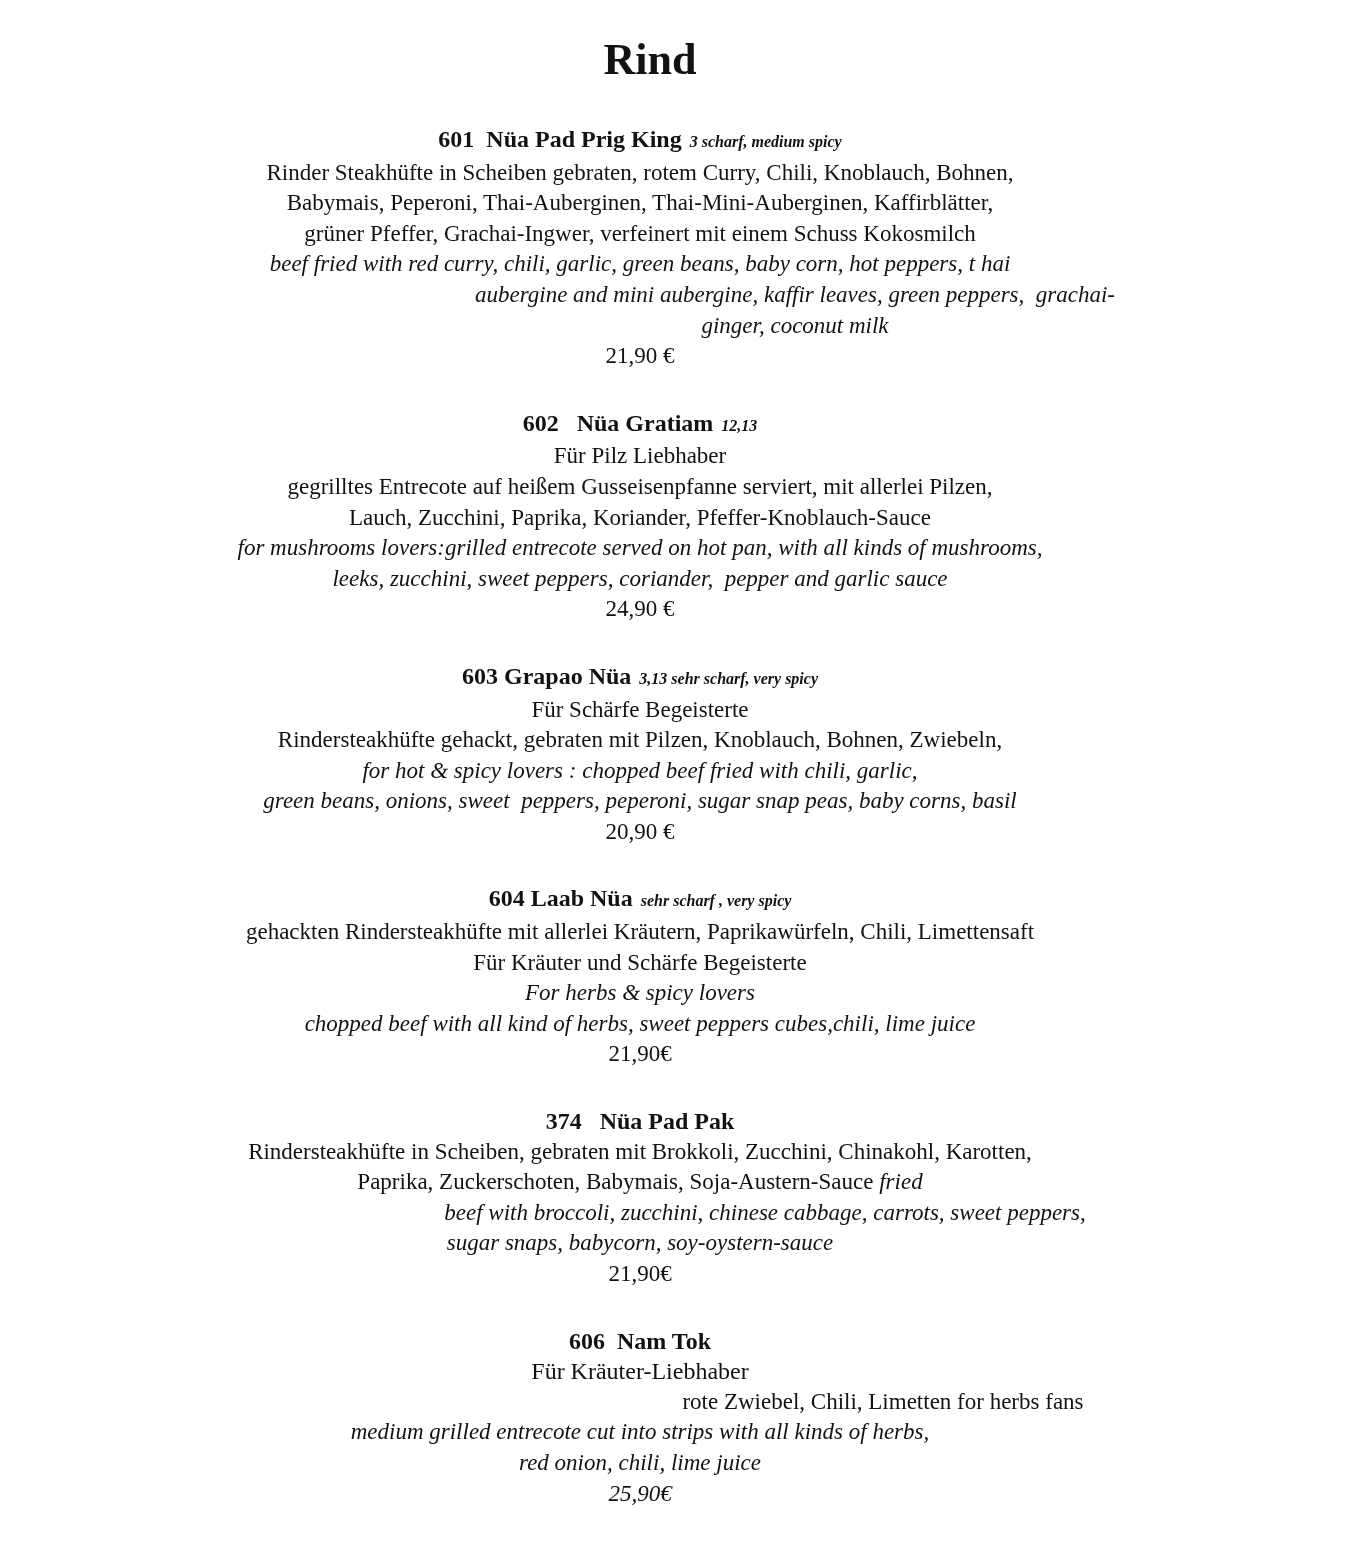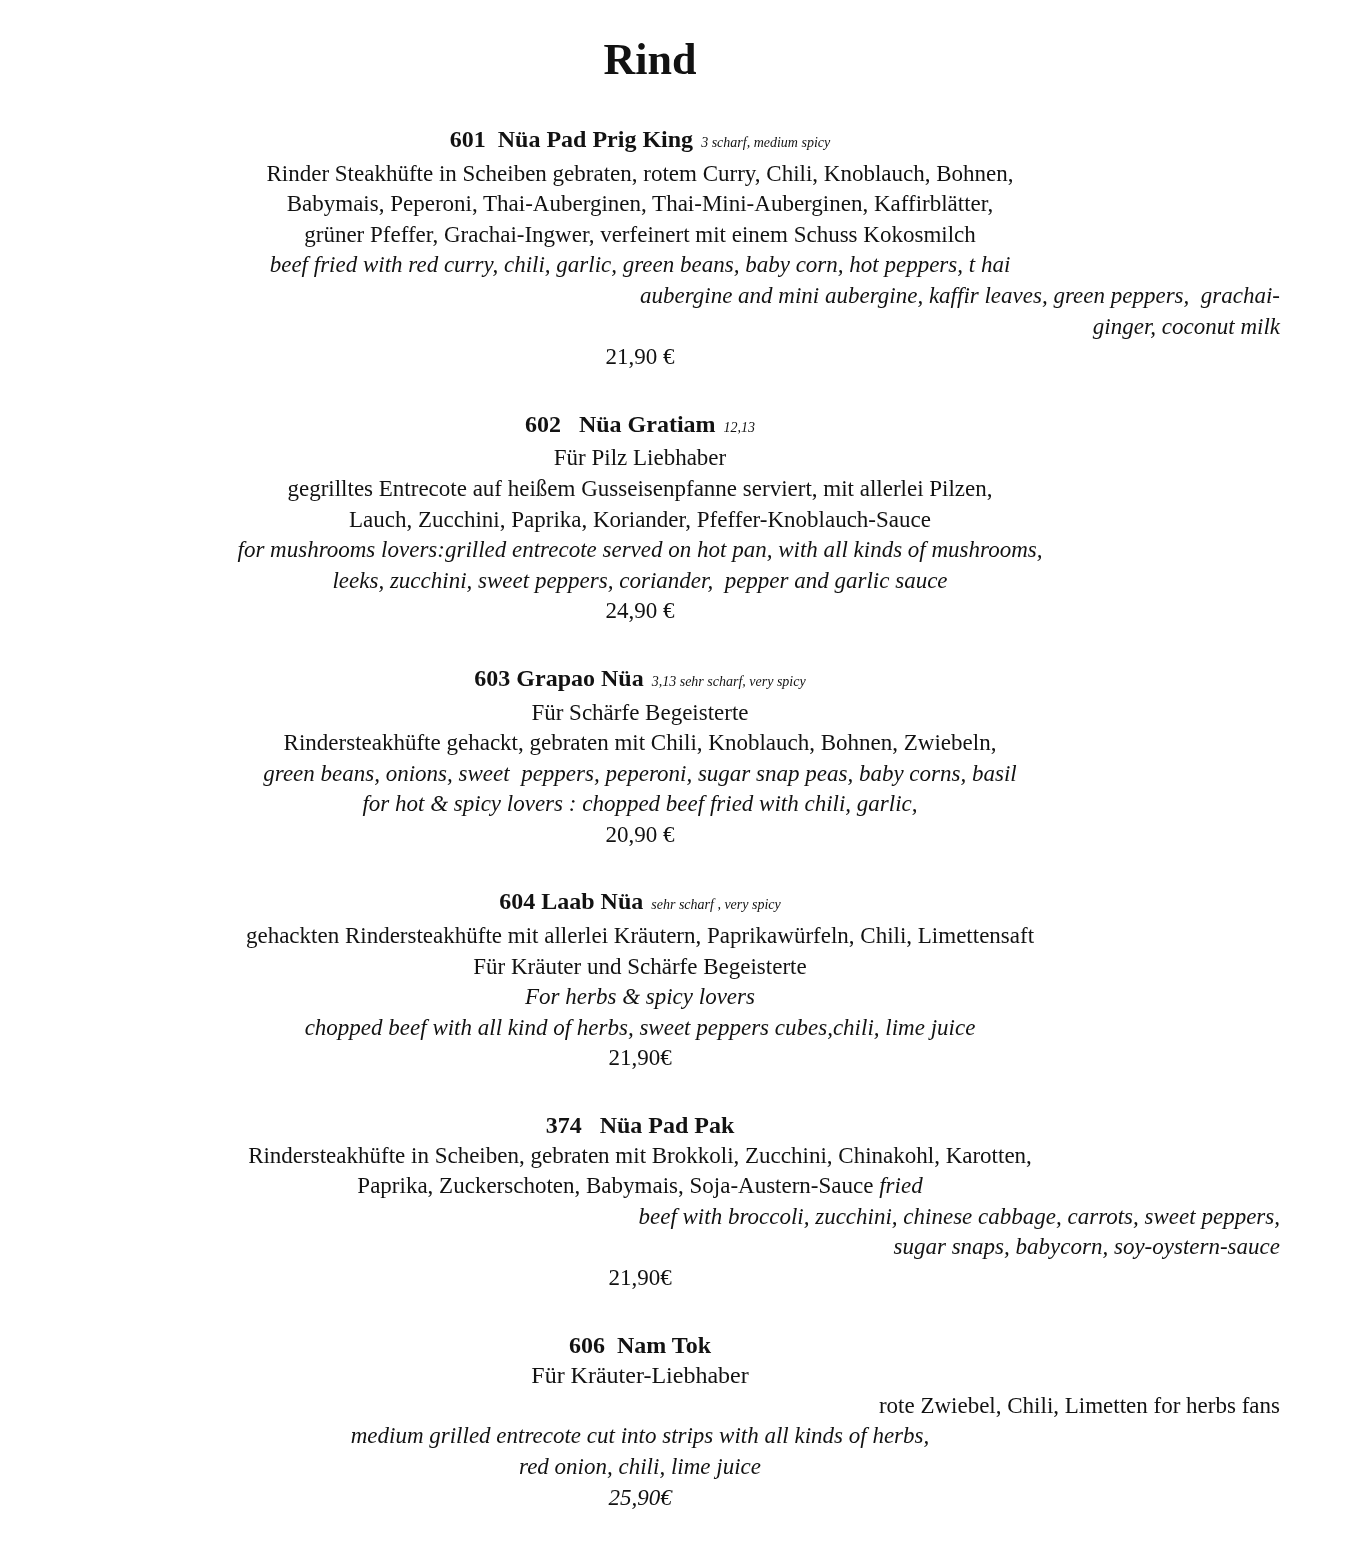--- a/index.html
+++ b/index.html
@@ -32,34 +32,34 @@
   .line {
     font-size: 23px;
     line-height: 30.6px;
     white-space: pre-wrap;
   }
   .item-heading {
     font-size: 24px;
     font-weight: bold;
   }
   .item-note {
-    font-size: 14px;
-    font-weight: normal;
+    font-size: 16px;
+    font-weight: bold;
     font-style: italic;
     margin-left: 8px;
   }
   .line.bold {
     font-size: 24px;
     font-weight: normal;
   }
   .italic {
     font-style: italic;
   }
   .left {
-    text-align: right;
+    text-align: center;
   }
 </style>
 </head>
 <body>
 
 <div class="content">
   <div class="menu-title">Rind</div>
   <div id="menu-items">
       <section class="menu-item">
         <div class="line item-heading"><span>601  Nüa Pad Prig King</span><span class="item-note">3 scharf, medium spicy</span></div>
@@ -76,23 +76,23 @@
         <div class="line">Für Pilz Liebhaber</div>
         <div class="line">gegrilltes Entrecote auf heißem Gusseisenpfanne serviert, mit allerlei Pilzen,</div>
         <div class="line">Lauch, Zucchini, Paprika, Koriander, Pfeffer-Knoblauch-Sauce</div>
         <div class="line italic">for mushrooms lovers:grilled entrecote served on hot pan, with all kinds of mushrooms,</div>
         <div class="line italic">leeks, zucchini, sweet peppers, coriander,  pepper and garlic sauce</div>
         <div class="line price">24,90 €</div>
       </section>
       <section class="menu-item">
         <div class="line item-heading"><span>603 Grapao Nüa</span><span class="item-note">3,13 sehr scharf, very spicy</span></div>
         <div class="line">Für Schärfe Begeisterte</div>
-        <div class="line">Rindersteakhüfte gehackt, gebraten mit Chili, Knoblauch, Bohnen, Zwiebeln,</div>
+        <div class="line">Rindersteakhüfte gehackt, gebraten mit Pilzen, Knoblauch, Bohnen, Zwiebeln,</div>
+        <div class="line italic">for hot &amp; spicy lovers : chopped beef fried with chili, garlic,</div>
         <div class="line italic">green beans, onions, sweet  peppers, peperoni, sugar snap peas, baby corns, basil</div>
-        <div class="line italic">for hot &amp; spicy lovers : chopped beef fried with chili, garlic,</div>
         <div class="line price">20,90 €</div>
       </section>
       <section class="menu-item">
         <div class="line item-heading"><span>604 Laab Nüa</span><span class="item-note">sehr scharf , very spicy</span></div>
         <div class="line">gehackten Rindersteakhüfte mit allerlei Kräutern, Paprikawürfeln, Chili, Limettensaft</div>
         <div class="line">Für Kräuter und Schärfe Begeisterte</div>
         <div class="line italic">For herbs &amp; spicy lovers</div>
         <div class="line italic">chopped beef with all kind of herbs, sweet peppers cubes,chili, lime juice</div>
         <div class="line price">21,90€</div>
       </section>

